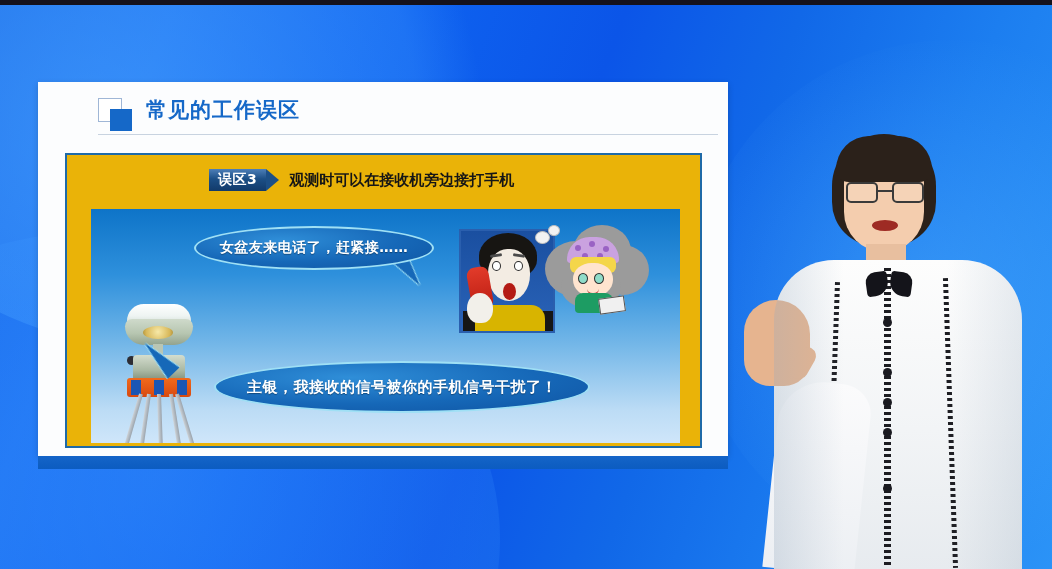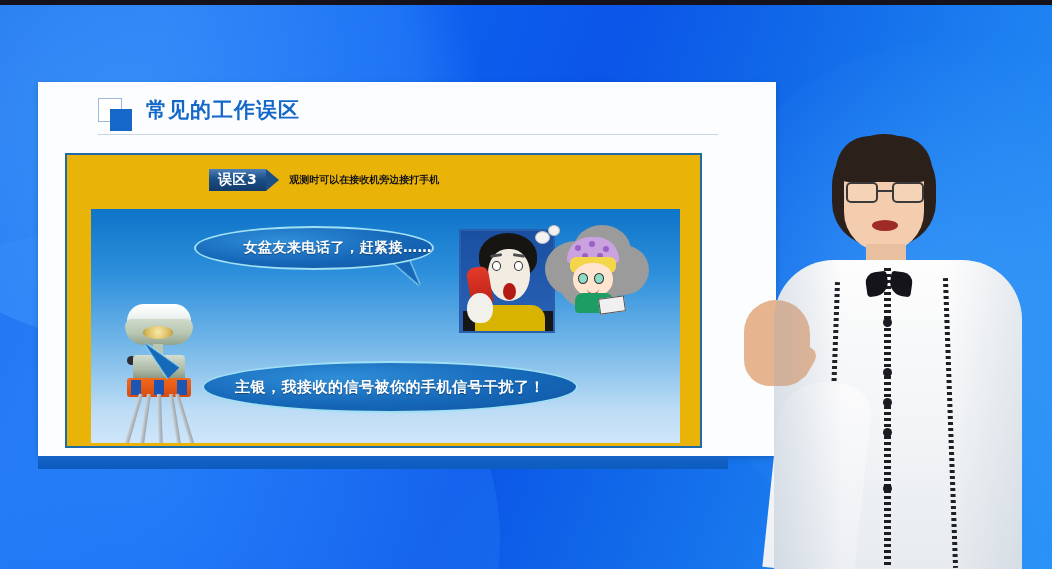--- a/index.html
+++ b/index.html
@@ -65,21 +65,20 @@
 
   
   .slide {
     position: absolute;
     left: 38px;
     top: 82px;
     width: 690px;
     height: 374px;
     background: #fcfdfe;
     box-shadow: 0 2px 6px rgba(0,0,0,0.18);
-    padding-left: 48px;
   }
   .slide-footer-bar {
     position: absolute;
     left: 38px;
     top: 456px;
     width: 690px;
     height: 13px;
     background: linear-gradient(180deg, #1464c8 0%, #0c5cc0 100%);
   }
 
@@ -163,21 +162,21 @@
     letter-spacing: 0.5px;
   }
   .badge-arrow {
     width: 0; height: 0;
     border-top: 11px solid transparent;
     border-bottom: 11px solid transparent;
     border-left: 13px solid #1c4f86;
   }
   .badge-text {
     margin-left: 10px;
-    font-size: 10px;
+    font-size: 15px;
     font-weight: bold;
     color: #161616;
     white-space: nowrap;
   }
 
   
   .picture {
     position: absolute;
     left: 24px;
     top: 54px;
@@ -413,25 +412,25 @@
   }
   .bubble span {
     color: #ffffff;
     font-weight: bold;
     letter-spacing: 0.5px;
     text-shadow: 0 1px 1px rgba(0,0,0,0.35);
     white-space: nowrap;
   }
   .bubble-1 {
     left: 103px; top: 17px;
-    width: 240px; height: 44px; justify-content: flex-end;
+    width: 240px; height: 44px;
   }
   .bubble-1 span { font-size: 14px; }
   .bubble-2 {
-    left: 111px; top: 152px;
+    left: 123px; top: 152px;
     width: 376px; height: 52px;
   }
   .bubble-2 span { font-size: 15px; }
 
   .tail {
     position: absolute;
     width: 0; height: 0;
   }
   .tail-1 {
     left: 311px; top: 46px;

